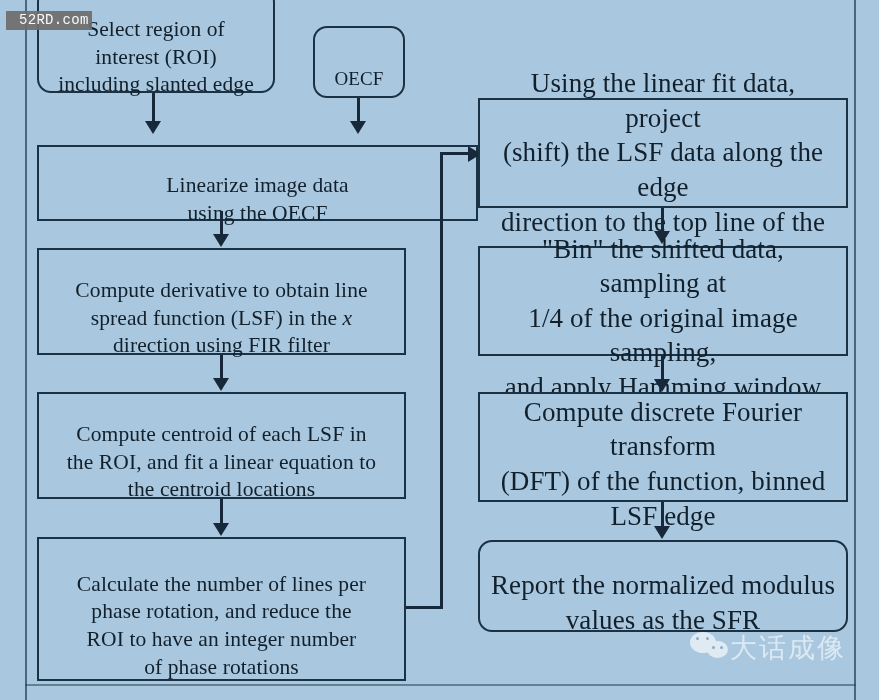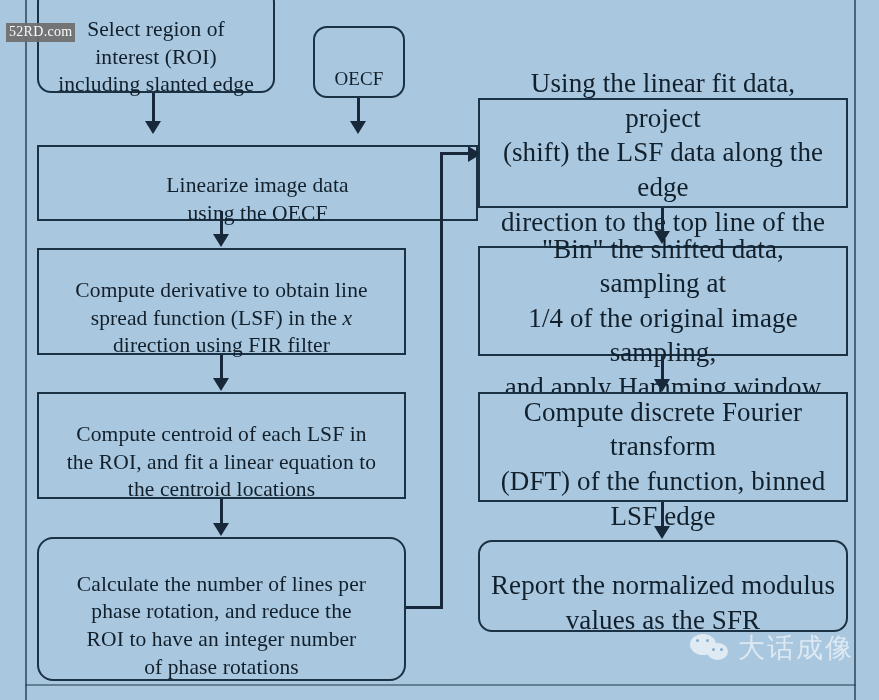--- a/index.html
+++ b/index.html
@@ -73,34 +73,32 @@
     border-bottom: 8px solid transparent;
     border-left: 13px solid #16283a;
   }
 
   
   .wm-52rd {
     position: absolute;
     left: 6px; top: 11px;
     background: #6e6e6e;
     color: #ffffff;
-    font-family: Liberation Serif, serif;
+    font-family: Liberation Mono, monospace;
     font-size: 14px;
-    padding: 1px 3px 2px 3px;
+    padding: 1px 3px 2px 13px;
     letter-spacing: .3px;
     opacity: .92;
     white-space: nowrap;
-    margin-top: 12px;
   }
   .wm-wechat {
     position: absolute;
     left: 690px; top: 630px;
     display: flex;
-    align-items: center;
-    gap: 8px;
+    align-items: flex-start;
     opacity: .72;
     pointer-events: none;
   }
   .wm-wechat .wx-text {
     font-family: "DejaVu Sans", sans-serif;
     font-size: 27px;
     color: #f2f7fb;
     letter-spacing: 2px;
   }
   .wx-logo { width: 40px; height: 32px; position: relative; }
@@ -165,21 +163,21 @@
     <span class="txt">
       <span>Compute centroid of each LSF in</span><br>
       <span>the ROI, and fit a linear equation to</span><br>
       <span>the centroid locations</span>
     </span>
   </div>
 
   <div class="vline" style="left:220px; top:499px; height:26px;"></div>
   <div class="arrow-down" style="left:213px; top:523px;"></div>
 
-  <div class="node fs-left" style="left:37px; top:537px; width:369px; height:144px;border-radius:16px;">
+  <div class="node fs-left" style="left:37px; top:537px; width:369px; height:144px;">
     <span class="txt">
       <span>Calculate the number of lines per</span><br>
       <span>phase rotation, and reduce the</span><br>
       <span>ROI to have an integer number</span><br>
       <span>of phase rotations</span>
     </span>
   </div>
 
   <div class="hline" style="left:406px; top:606px; width:37px;"></div>
   <div class="vline" style="left:440px; top:152px; height:457px;"></div>

